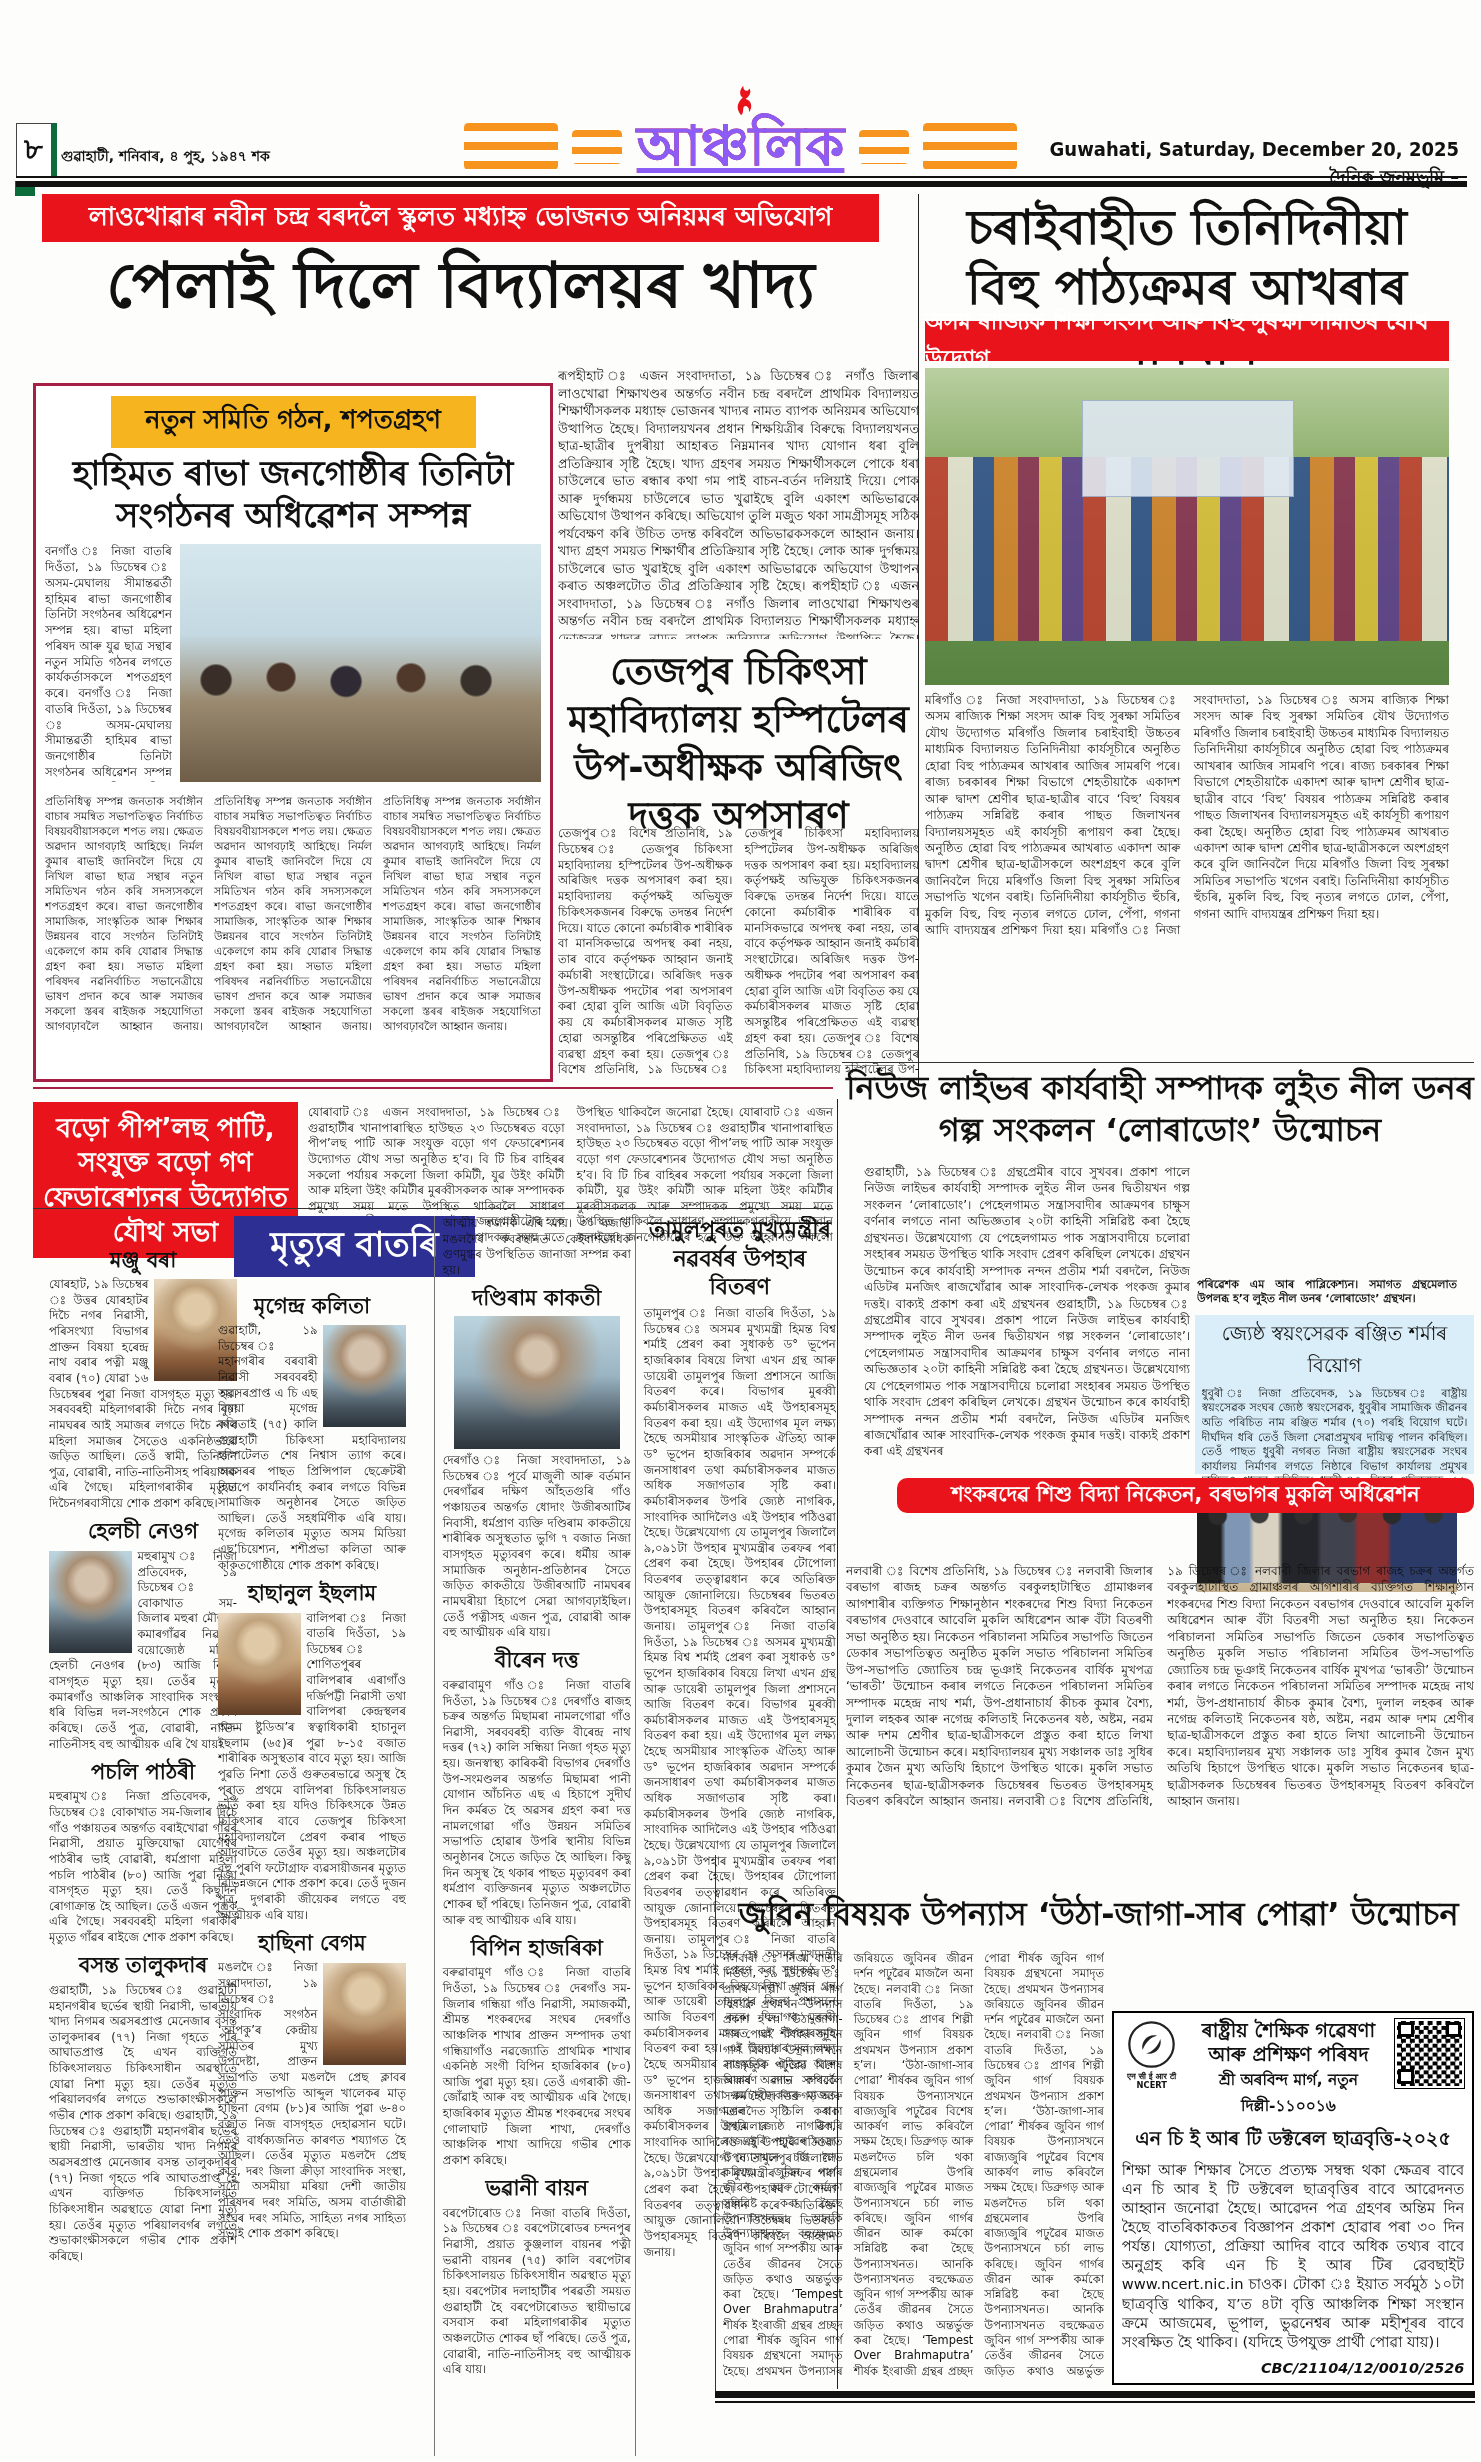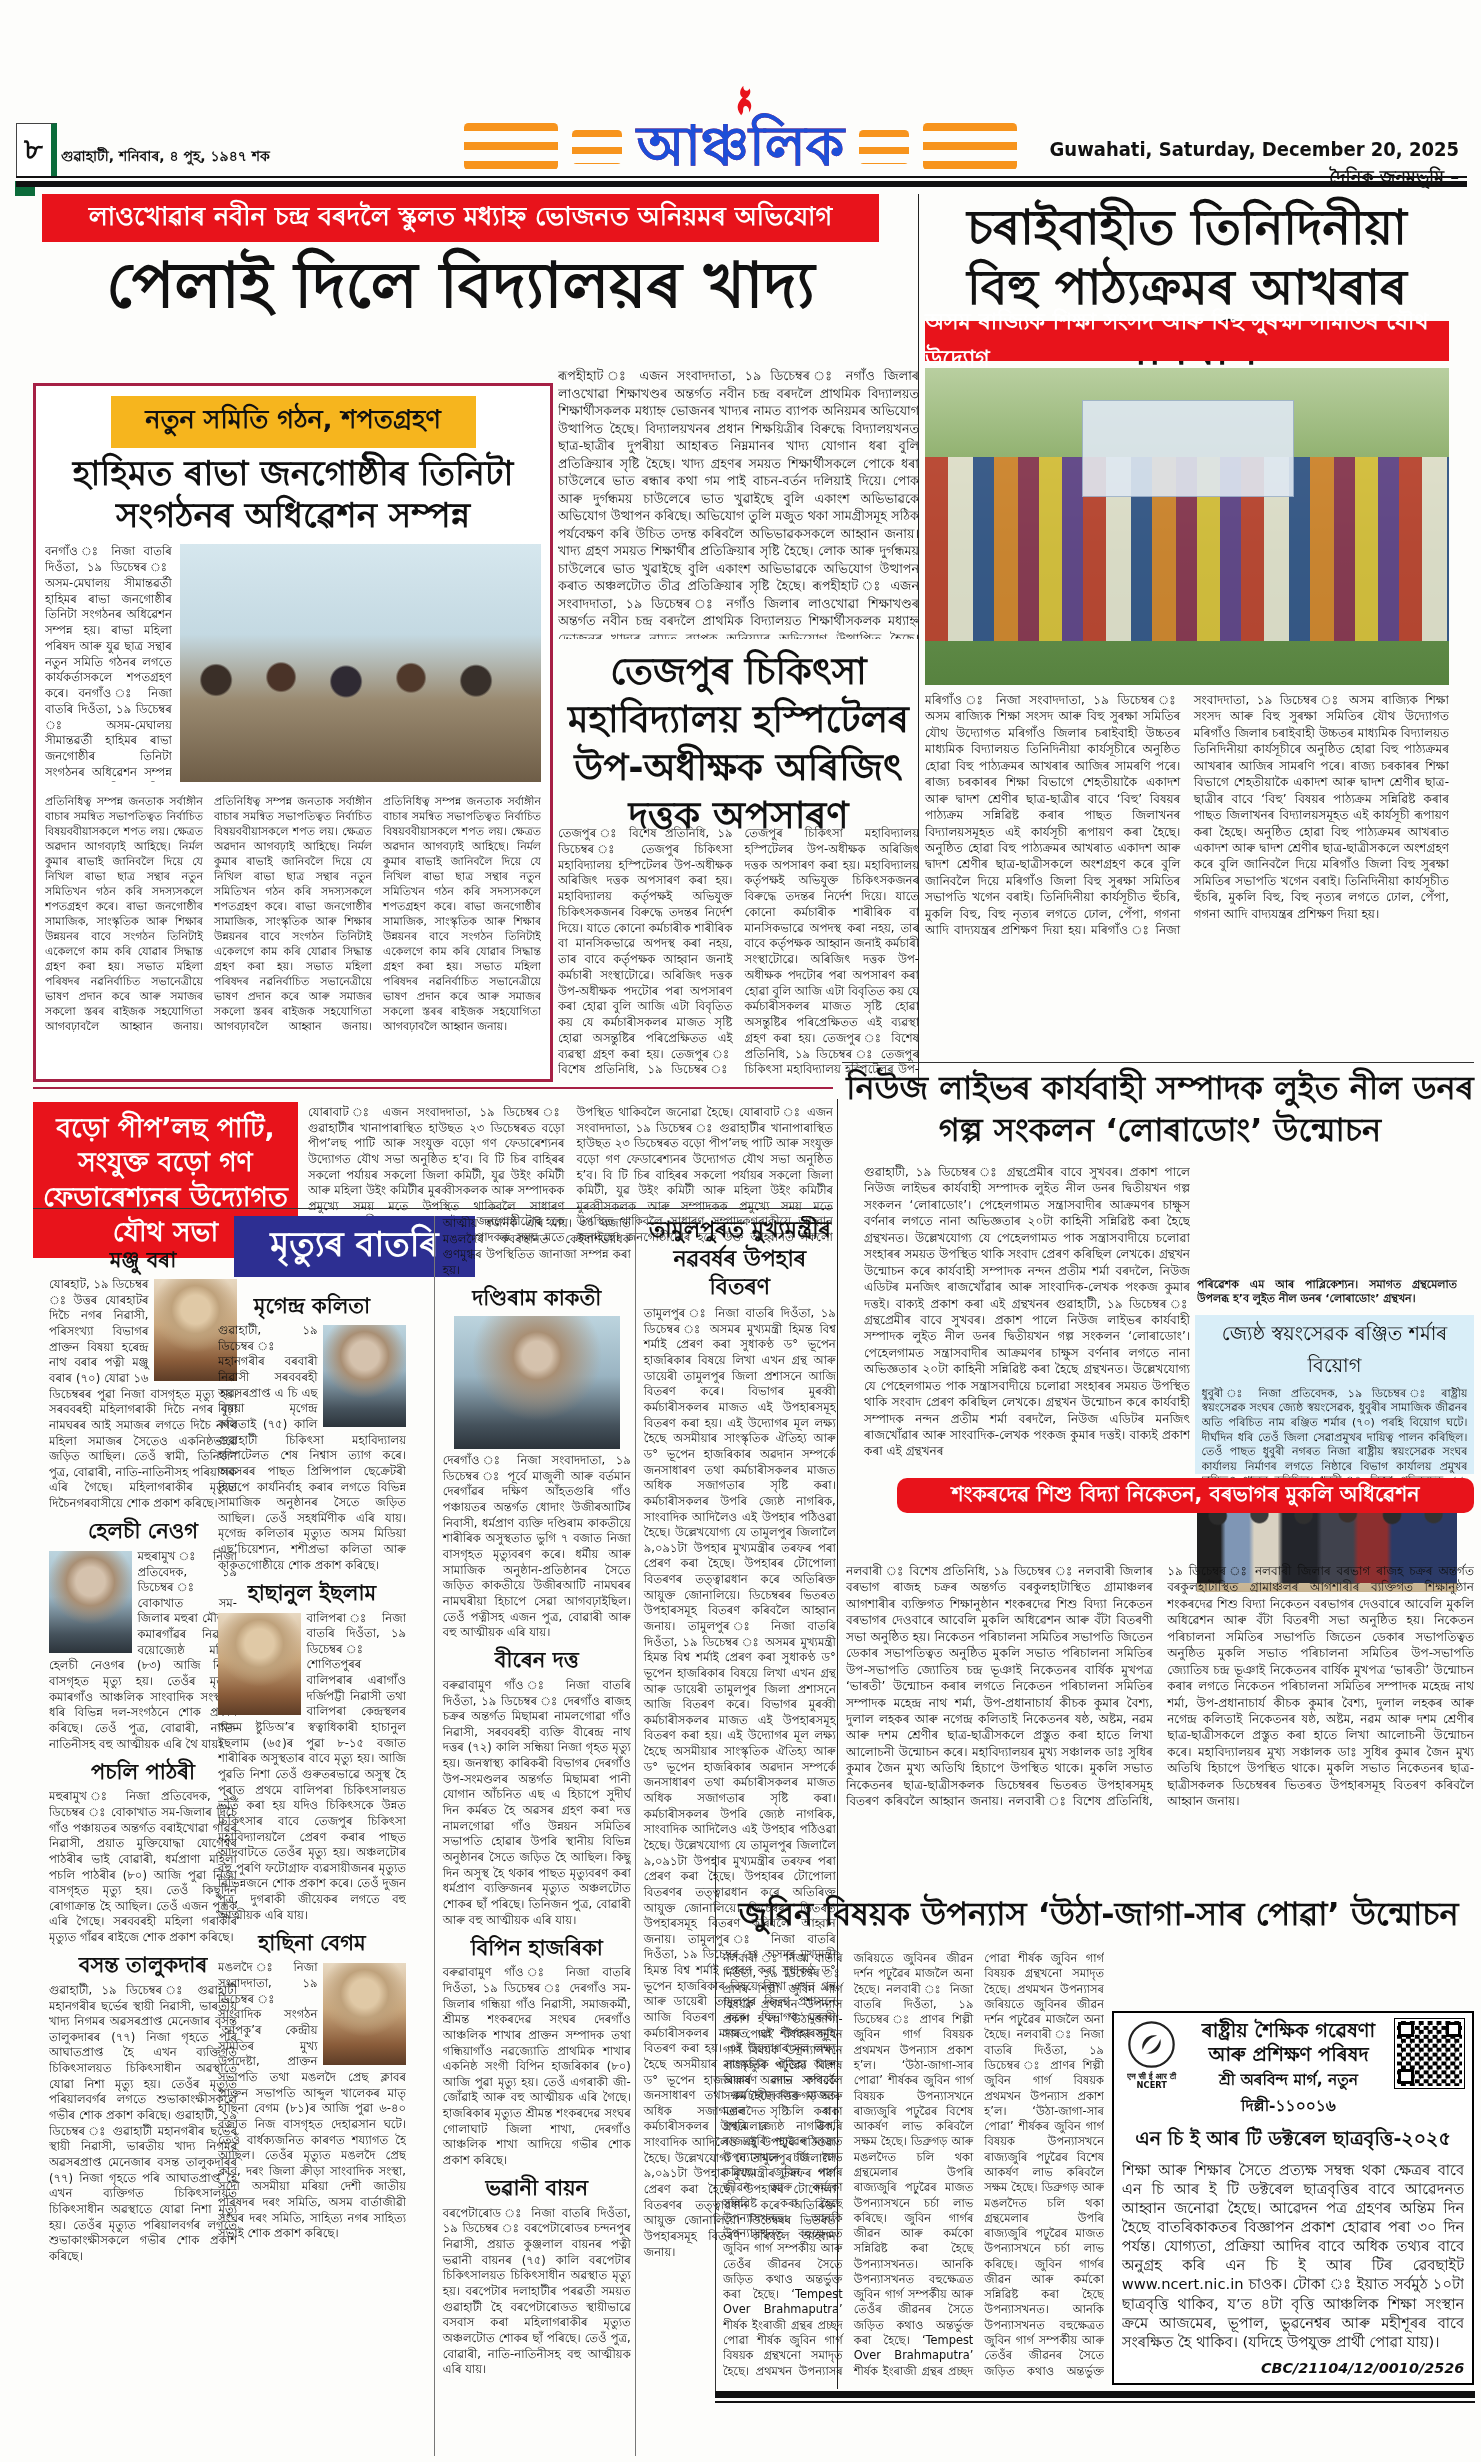--- a/index.html
+++ b/index.html
@@ -9,21 +9,21 @@
   .jc{text-align:justify;text-justify:inter-word;}
   .ctr{text-align:center;}
   .clip{overflow:hidden;}
 
   
   .pagenum{left:15.5px;top:123px;width:34px;height:53px;border:1.7px solid #444;background:#fff;
            border-right:6.6px solid #0b6b3a;font-size:29px;font-weight:bold;line-height:51px;text-align:center;}
   .pagenum::after{content:"";position:absolute;left:-1.7px;bottom:-19px;width:20px;height:15.5px;background:#0b6b3a;}
   .date-as{left:61px;top:145px;font-size:14px;font-weight:bold;}
   .masthead{left:432px;top:116px;width:617px;height:61px;display:flex;align-items:center;justify-content:center;gap:14.4px;}
-  .masthead-title{font-size:55px;font-weight:bold;color:#1d4ed8;line-height:1;text-shadow:0 0 0.6px #e8131b;}
+  .masthead-title{font-size:55px;font-weight:bold;color:#8b5cf6;line-height:1;text-shadow:0 0 0.6px #e8131b;text-decoration:underline;}
   .stripes{height:47px;width:94px;background:repeating-linear-gradient(180deg,#f7941d 0 8.3px,rgba(0,0,0,0) 8.3px 19px);border-radius:4.4px;}
   .stripes.small{width:50px;height:34px;background:repeating-linear-gradient(180deg,#f7941d 0 7.2px,rgba(0,0,0,0) 7.2px 16.6px);}
   .flame{position:absolute;left:50%;top:-40px;transform:translateX(-40%);}
   .date-en{right:22px;top:137px;font-size:20px;font-weight:bold;font-stretch:condensed;}
   .paper-name{right:22px;top:164px;font-size:17.7px;font-weight:bold;}
   .rule{background:#111;}
   .hdr-rule-thin{left:15.5px;top:176px;width:1451px;height:1.7px;}
   .hdr-rule-thick{left:15.5px;top:181px;width:1451px;height:6px;}
 
   

